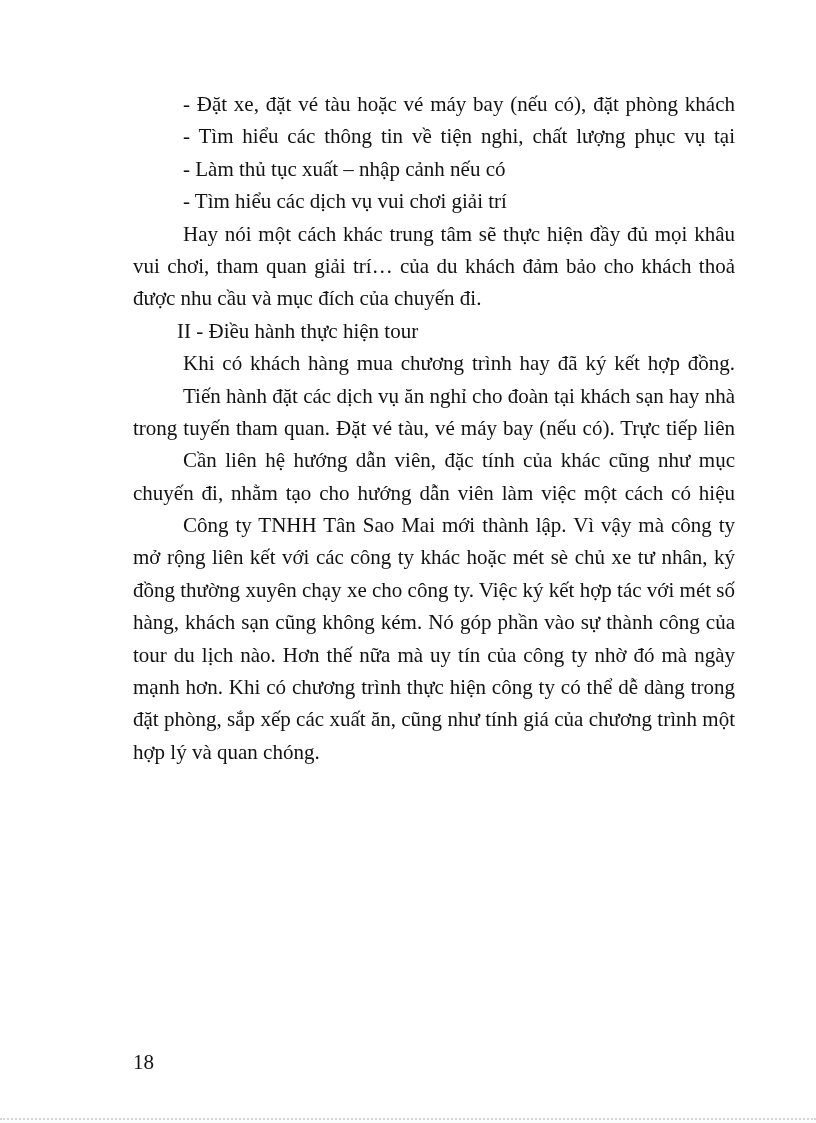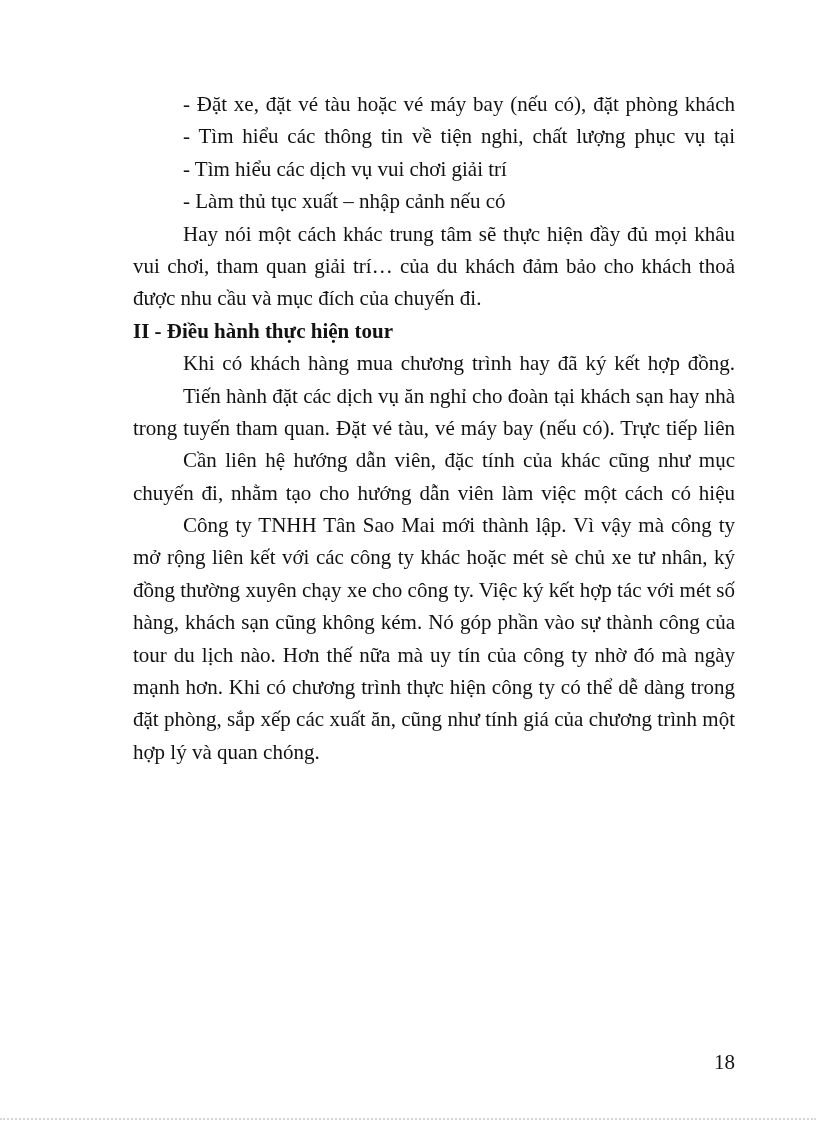--- a/index.html
+++ b/index.html
@@ -17,40 +17,40 @@
     color: #121212;
   }
   .text-block {
     position: absolute;
     left: 133px;
     top: 88px;
     width: 602px;
     font-size: 21px;
   }
   .para { margin: 0; padding: 0; }
-  .para.heading { font-weight: bold; }
+  .para.heading { font-weight: normal; margin-left: 44px; }
   .line {
     height: 32.4px;
     line-height: 32.4px;
     overflow: hidden;
     white-space: normal;
   }
   .line.fill {
     text-align: justify;
     text-align-last: justify;
   }
   .para.indent .line:first-child {
     text-indent: 50px;
   }
   .footer {
     position: absolute;
     left: 133px;
     top: 1046px;
     width: 602px;
-    text-align: right;
+    text-align: left;
     font-size: 21px;
     line-height: 32px;
     color: #121212;
   }
   .page-edge {
     position: absolute;
     left: 0;
     right: 0;
     top: 1118px;
     height: 0;
@@ -62,24 +62,24 @@
 
 <div class="page">
   <div class="text-block" id="text-block">
       <div class="para body indent">
         <div class="line fill">- Đặt xe, đặt vé tàu hoặc vé máy bay (nếu có), đặt phòng khách sạn,</div>
       </div>
       <div class="para body indent">
         <div class="line fill">- Tìm hiểu các thông tin về tiện nghi, chất lượng phục vụ tại điểm</div>
       </div>
       <div class="para body indent">
-        <div class="line">- Tìm hiểu các dịch vụ vui chơi giải trí</div>
+        <div class="line">- Làm thủ tục xuất – nhập cảnh nếu có</div>
       </div>
       <div class="para body indent">
-        <div class="line">- Làm thủ tục xuất – nhập cảnh nếu có</div>
+        <div class="line">- Tìm hiểu các dịch vụ vui chơi giải trí</div>
       </div>
       <div class="para body indent">
         <div class="line fill">Hay nói một cách khác trung tâm sẽ thực hiện đầy đủ mọi khâu ăn nghỉ,</div>
         <div class="line fill">vui chơi, tham quan giải trí… của du khách đảm bảo cho khách thoả mãn</div>
         <div class="line">được nhu cầu và mục đích của chuyến đi.</div>
       </div>
       <div class="para heading">
         <div class="line">II - Điều hành thực hiện tour</div>
       </div>
       <div class="para body indent">

